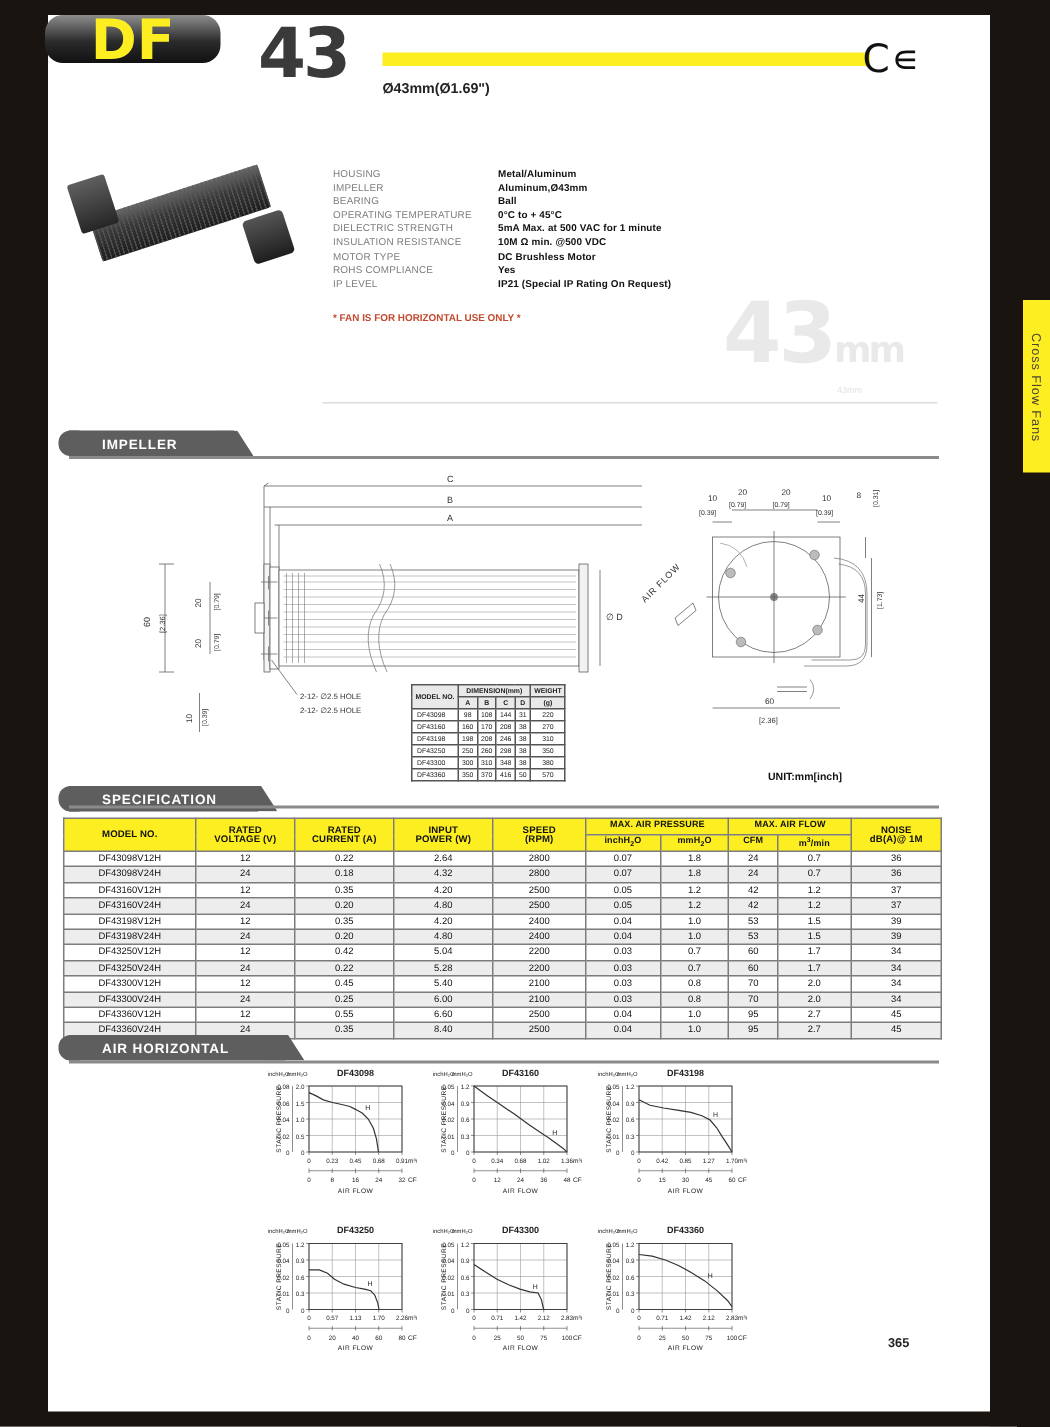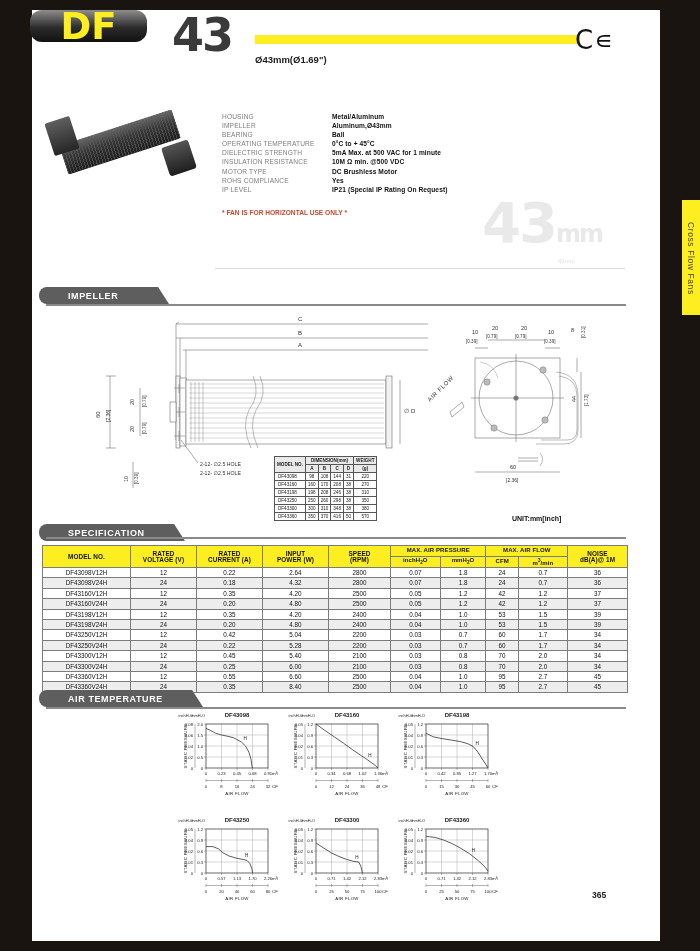--- a/index.html
+++ b/index.html
@@ -620,21 +620,21 @@
           <td>0.04</td>
           <td>1.0</td>
           <td>95</td>
           <td>2.7</td>
           <td>45</td>
         </tr>
       </tbody>
   </table>
 
   <div class="banner" style="left:46px; top:690px; width:144px;">
-    <span>AIR TEMPERATURE</span>
+    <span>AIR HORIZONTAL</span>
   </div>
   <div class="banner-rule" style="left:46px; top:707px; width:580px;"></div>
 
   <div class="charts" id="charts">
       <div class="chart" style="left: 118px; top: 0px;">
         <svg width="118" height="92" viewBox="0 0 118 92">
           <line x1="46" y1="16" x2="108" y2="16" stroke="#999" stroke-width="0.4"></line>
           <line x1="46" y1="16" x2="46" y2="60" stroke="#999" stroke-width="0.4"></line>
           <line x1="46" y1="27" x2="108" y2="27" stroke="#999" stroke-width="0.4"></line>
           <line x1="61.5" y1="16" x2="61.5" y2="60" stroke="#999" stroke-width="0.4"></line>

